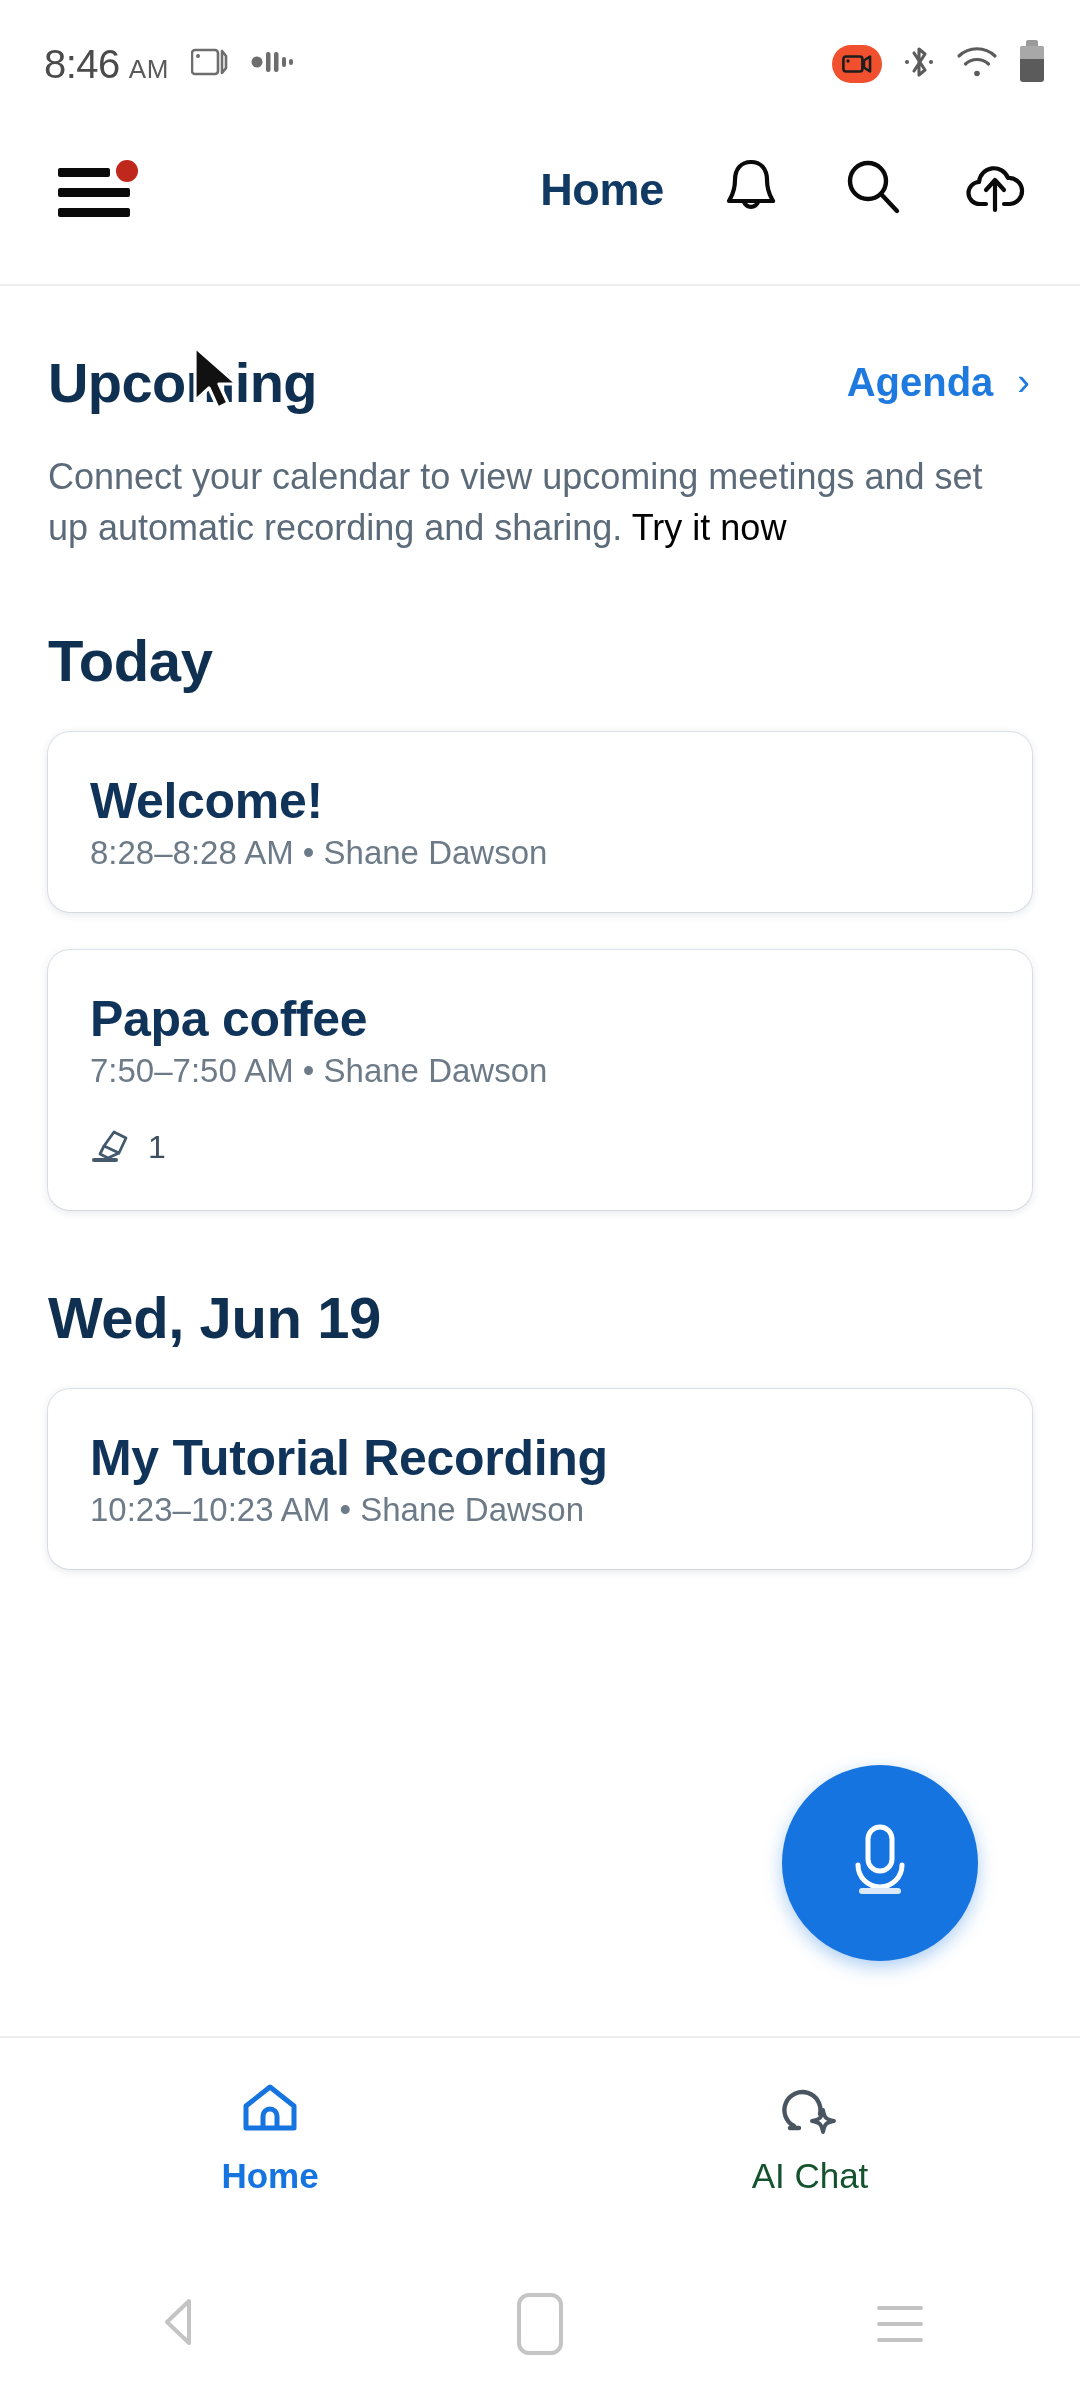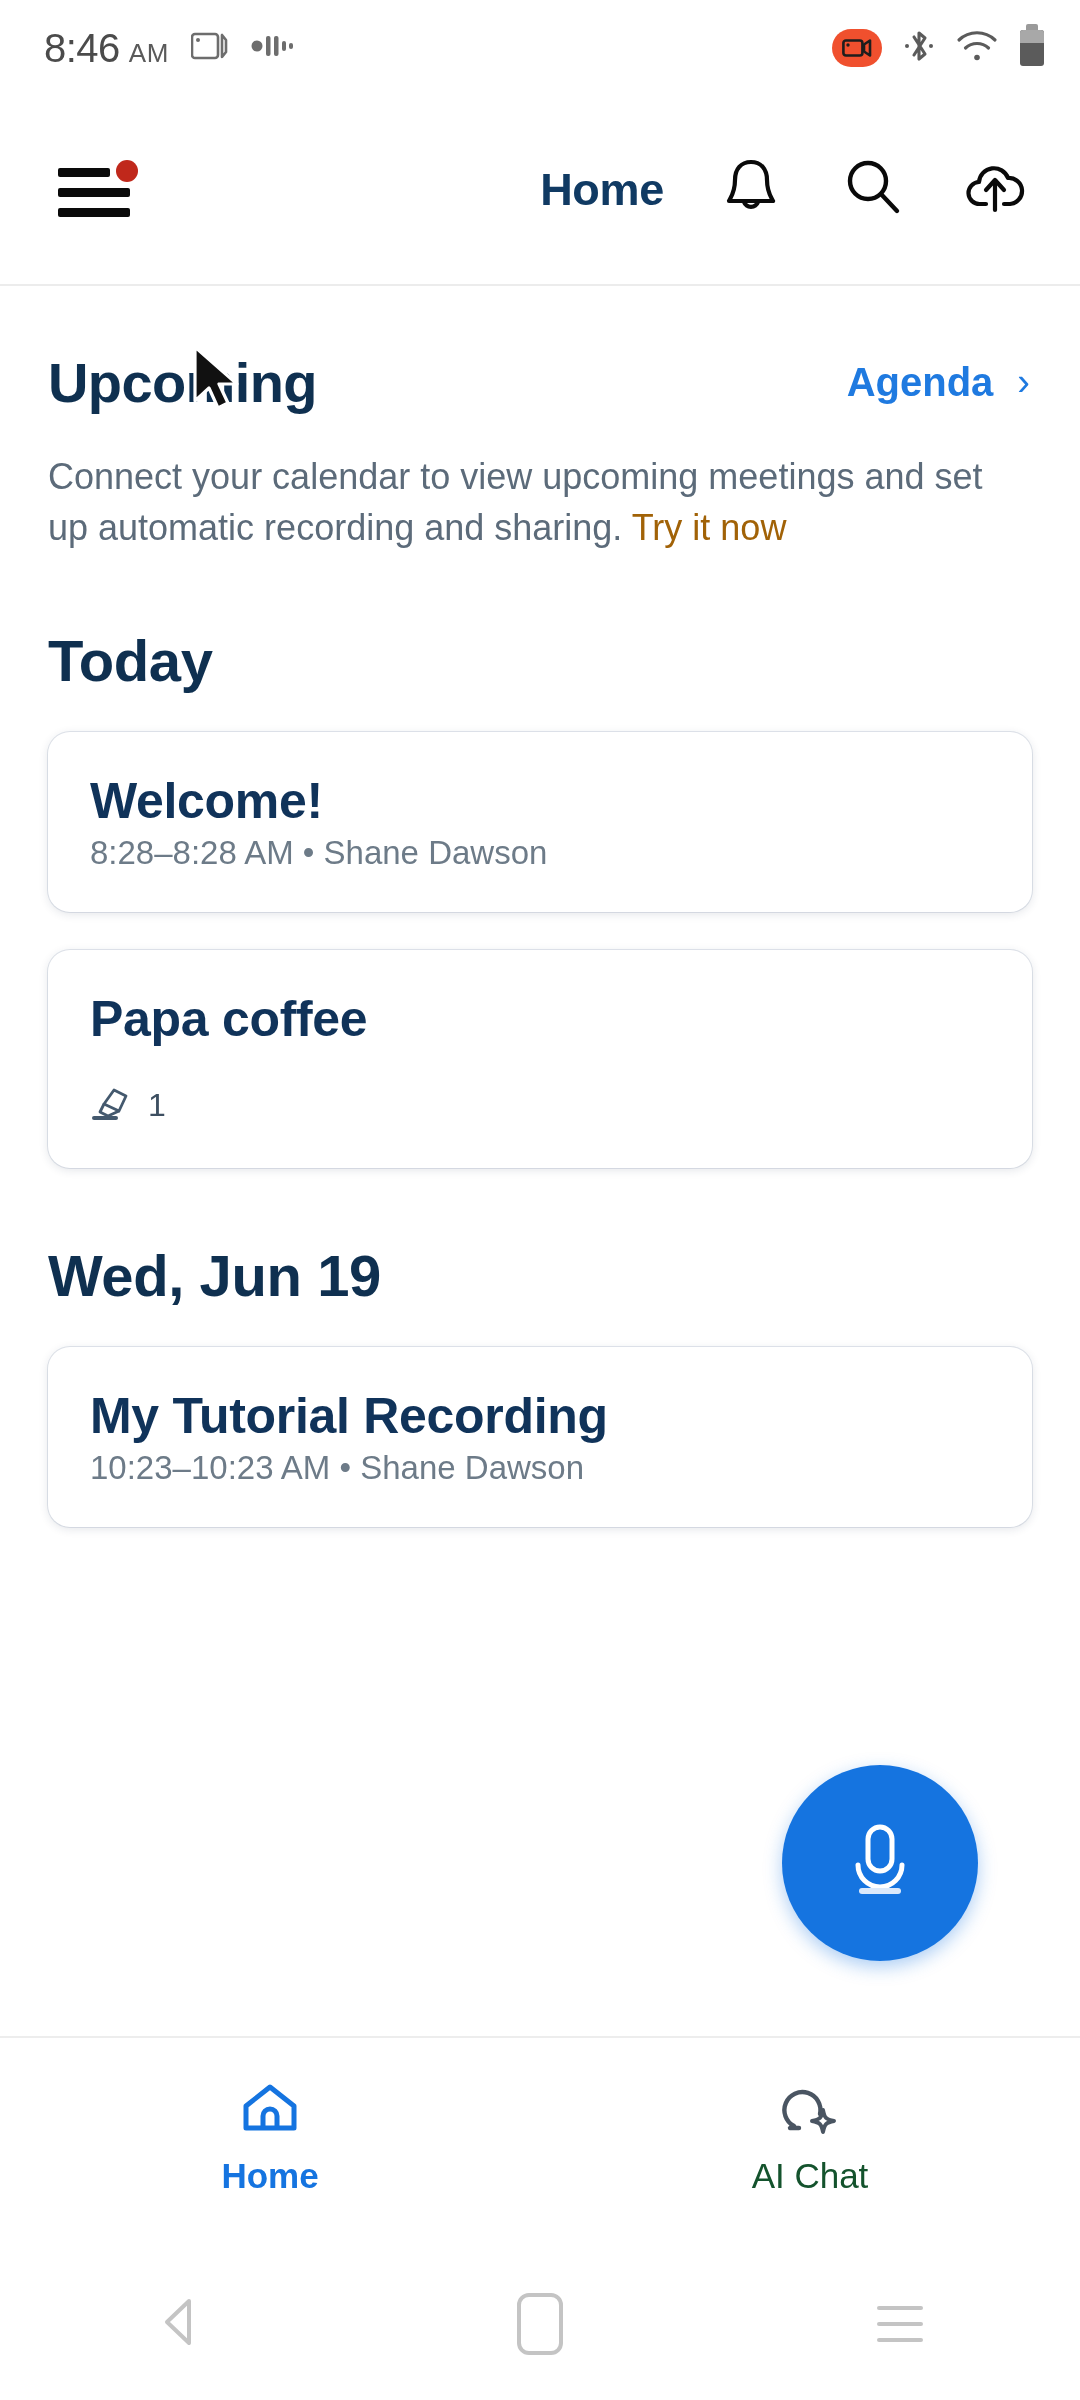--- a/index.html
+++ b/index.html
@@ -6,21 +6,21 @@
   html, body {
     width: 1080px; height: 2400px;
     background: #ffffff;
     font-family: "Liberation Sans", sans-serif;
     overflow: hidden;
   }
   .phone { position: relative; width: 1080px; height: 2400px; background: #ffffff; }
 
   
   .statusbar {
-    position: absolute; top: 0; left: 0; width: 1080px; height: 96px;
+    position: absolute; top: 16px; left: 0; width: 1080px; height: 96px;
     display: flex; align-items: center; justify-content: space-between;
     padding: 0 36px 0 44px;
   }
   .sb-left { display: flex; align-items: center; gap: 22px; }
   .sb-time {
     font-size: 40px; font-weight: 500; color: #4b4b4b;
     letter-spacing: -0.5px; display: flex; align-items: baseline; gap: 9px;
   }
   .sb-ampm { font-size: 26px; font-weight: 500; color: #5a5a5a; letter-spacing: 0.5px; }
   .sb-right { display: flex; align-items: center; gap: 22px; }
@@ -75,21 +75,21 @@
   .agenda-link {
     display: flex; align-items: center; gap: 24px;
     font-size: 40px; font-weight: 600; color: #1f7ae0;
   }
   .agenda-chevron { font-size: 38px; color: #1f7ae0; font-weight: 500; }
 
   .blurb {
     padding: 36px 58px 0 48px;
     font-size: 36px; line-height: 1.42; color: #5c6b7a; font-weight: 400;
   }
-  .blurb .link { color: #a16207; }
+  .blurb .link { color: #000000; }
 
   .section-header {
     font-size: 58px; font-weight: 700; color: #0f3050;
     padding: 74px 0 0 48px; letter-spacing: -0.4px;
   }
 
   .card {
     margin: 38px 48px 0 48px;
     background: #ffffff; border-radius: 22px;
     box-shadow: 0 2px 10px rgba(30,50,80,0.13), 0 0 0 1px rgba(225,230,236,0.9);
@@ -247,20 +247,21 @@
 
     <div class="section-header">Today</div>
 
     <div class="card">
       <div class="card-title">Welcome!</div>
       <div class="card-sub">8:28–8:28 AM •  Shane Dawson</div>
     </div>
 
     <div class="card">
       <div class="card-title">Papa coffee</div>
+      <div class="card-sub">7:50–7:50 AM •  Shane Dawson</div>
       <div class="card-meta">
         <span>
           <svg width="44" height="42" viewBox="0 0 44 42">
             <path d="M14 22 L24 8 L36 14 L29 29 Z" fill="none" stroke="#44596e" stroke-width="2.8" stroke-linejoin="round"></path>
             <path d="M14 22 L10 30 L18 34 L29 29" fill="none" stroke="#44596e" stroke-width="2.8" stroke-linejoin="round"></path>
             <line x1="4" y1="36" x2="26" y2="36" stroke="#44596e" stroke-width="4" stroke-linecap="round"></line>
           </svg>
         </span>
         <span class="card-meta-count">1</span>
       </div>

